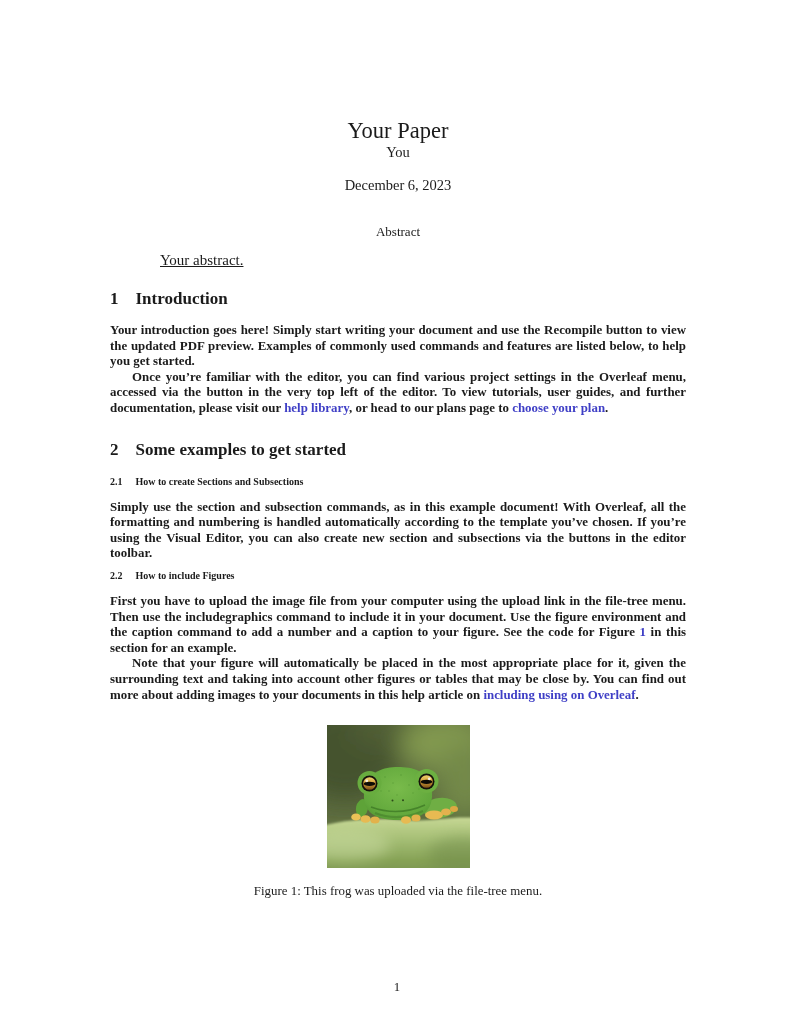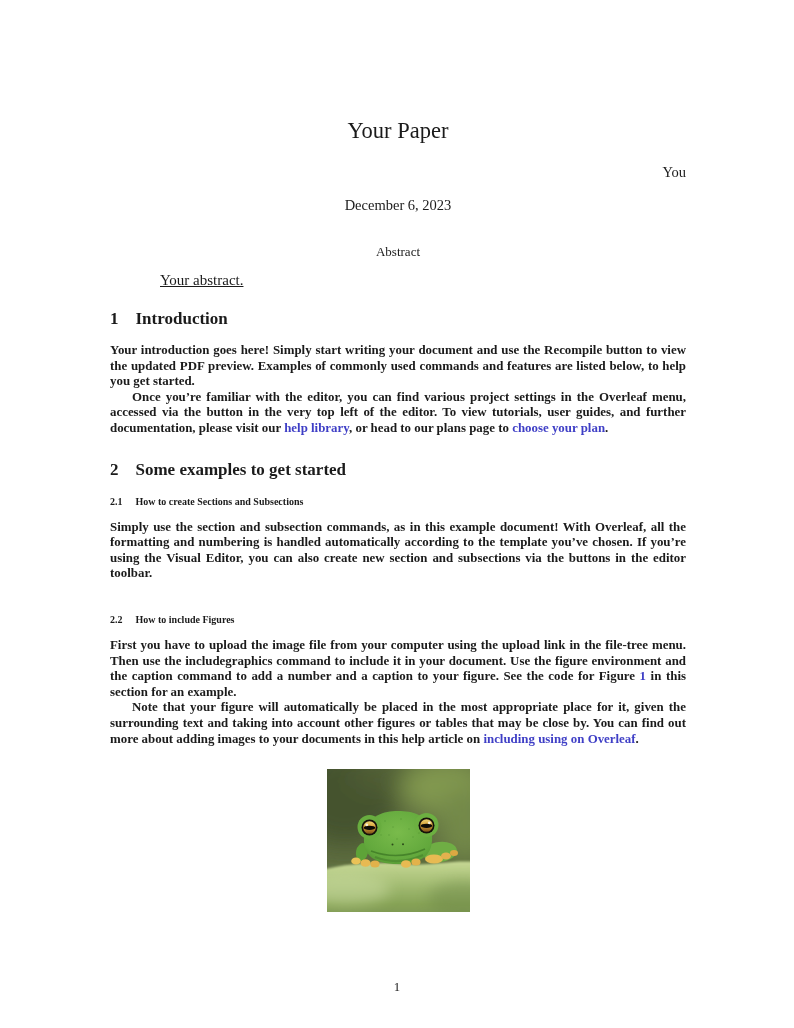--- a/index.html
+++ b/index.html
@@ -12,30 +12,30 @@
     height: 1028px;
     margin: 0 auto;
     background: var(--page-bg);
     color: var(--text);
     font-family: "Liberation Serif", "DejaVu Serif", serif;
     padding: 118px 108px 16px 110px;
     overflow: hidden;
   }
   
   .title { font-size: 22.5px; line-height: 26px; font-weight: 400; text-align: center; margin: 0; }
-  .author { font-size: 14.5px; line-height: 17px; text-align: right; margin-top: 20px; }
+  .author { font-size: 14.5px; line-height: 17px; text-align: center; }
   .date   { font-size: 14.5px; line-height: 17px; text-align: center; margin-top: 16px; }
   
   .abstract-heading { font-size: 13px; line-height: 15px; font-weight: 400; text-align: center; margin-top: 30px; }
   .abstract-body { font-size: 15px; line-height: 15px; margin-top: 14px; padding-left: 50px; padding-right: 50px; text-decoration: underline; }
   
   h2.sec { font-size: 17px; line-height: 20px; font-weight: 700; margin: 0; margin-top: 21px; }
   h2.sec.sec-2 { margin-top: 23px; }
   h3.subsec { font-size: 10px; line-height: 17px; font-weight: 700; margin: 0; margin-top: 13px; }
-  h3.subsec.subsec-22 { margin-top: 29px; }
+  h3.subsec.subsec-22 { margin-top: 5px; }
   .sec-num { display: inline-block; margin-right: 17px; }
   .subsec-num { display: inline-block; margin-right: 13px; }
   p.para {
     margin: 0;
     margin-top: 10px;
     font-size: 12.9px;
     line-height: 15.6px;
     text-align: justify;
     font-weight: bold;
   }
@@ -162,17 +162,18 @@
           <g>
             <ellipse cx="29" cy="92" rx="4.8" ry="3.6" fill="#eac257"></ellipse>
             <ellipse cx="38.5" cy="94" rx="5" ry="3.8" fill="#e7ba52"></ellipse>
             <ellipse cx="48" cy="95" rx="4.6" ry="3.5" fill="#e2b24b"></ellipse>
             <ellipse cx="79" cy="95" rx="5" ry="3.8" fill="#e7ba52"></ellipse>
             <ellipse cx="89" cy="93" rx="4.6" ry="3.5" fill="#e2b24b"></ellipse>
           </g>
         </g>
       </svg>
     </span>
+    <div class="figure-caption">Figure 1: This frog was uploaded via the file-tree menu.</div>
   </div>
 
   <div class="footer">1</div>
 
 </div>
 
 </body></html>

